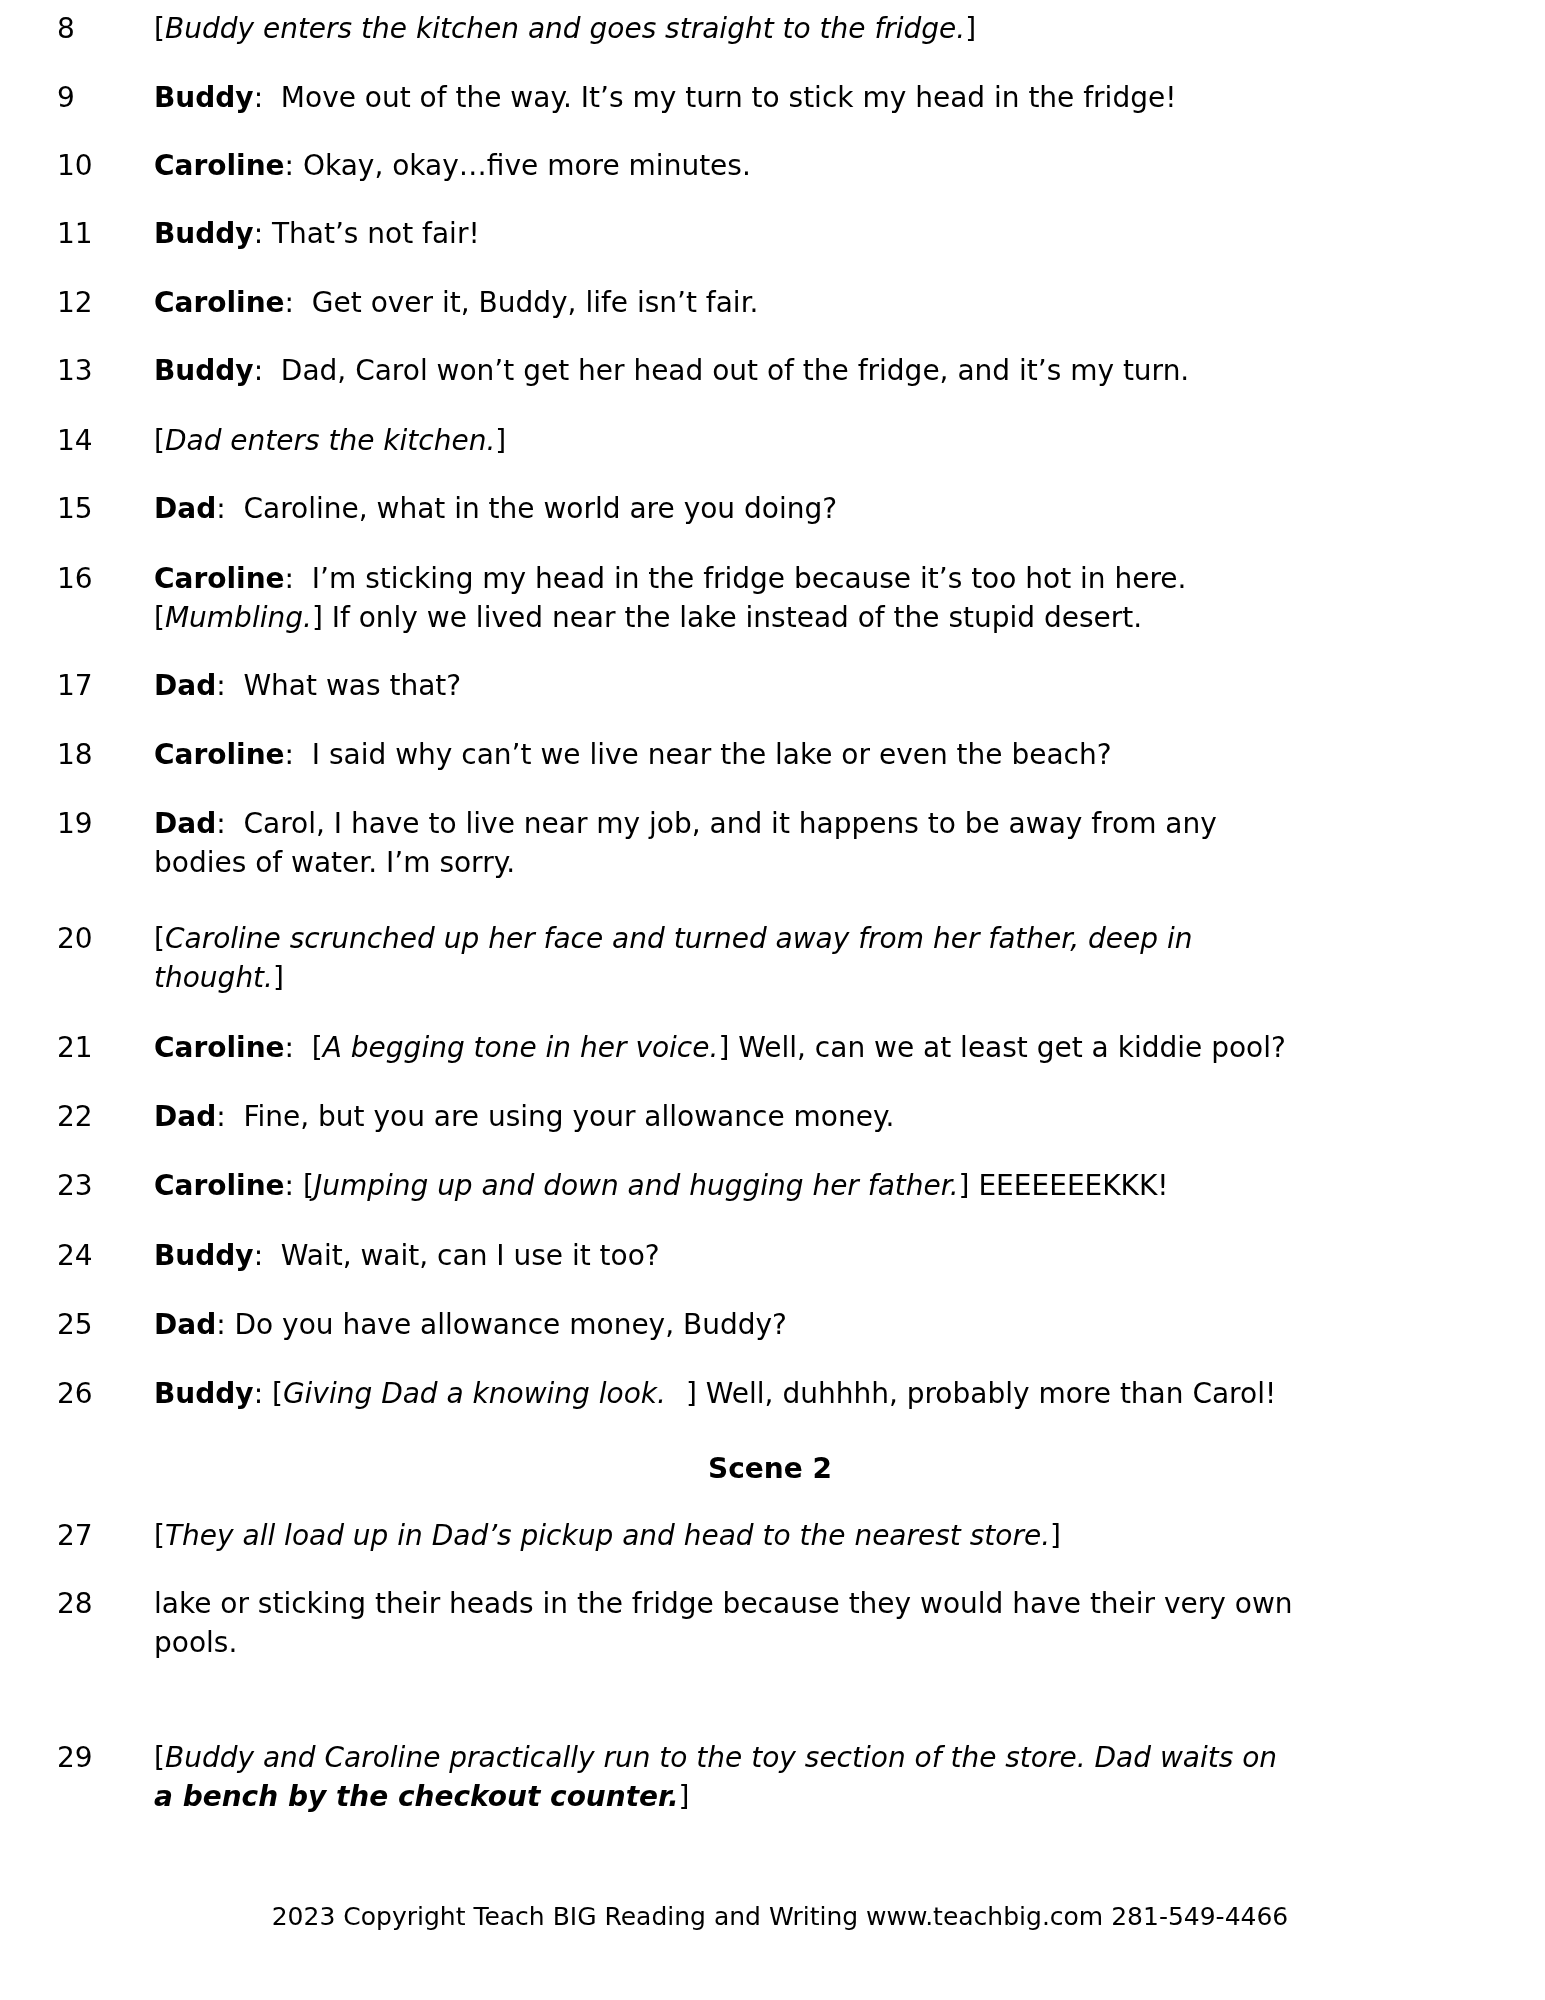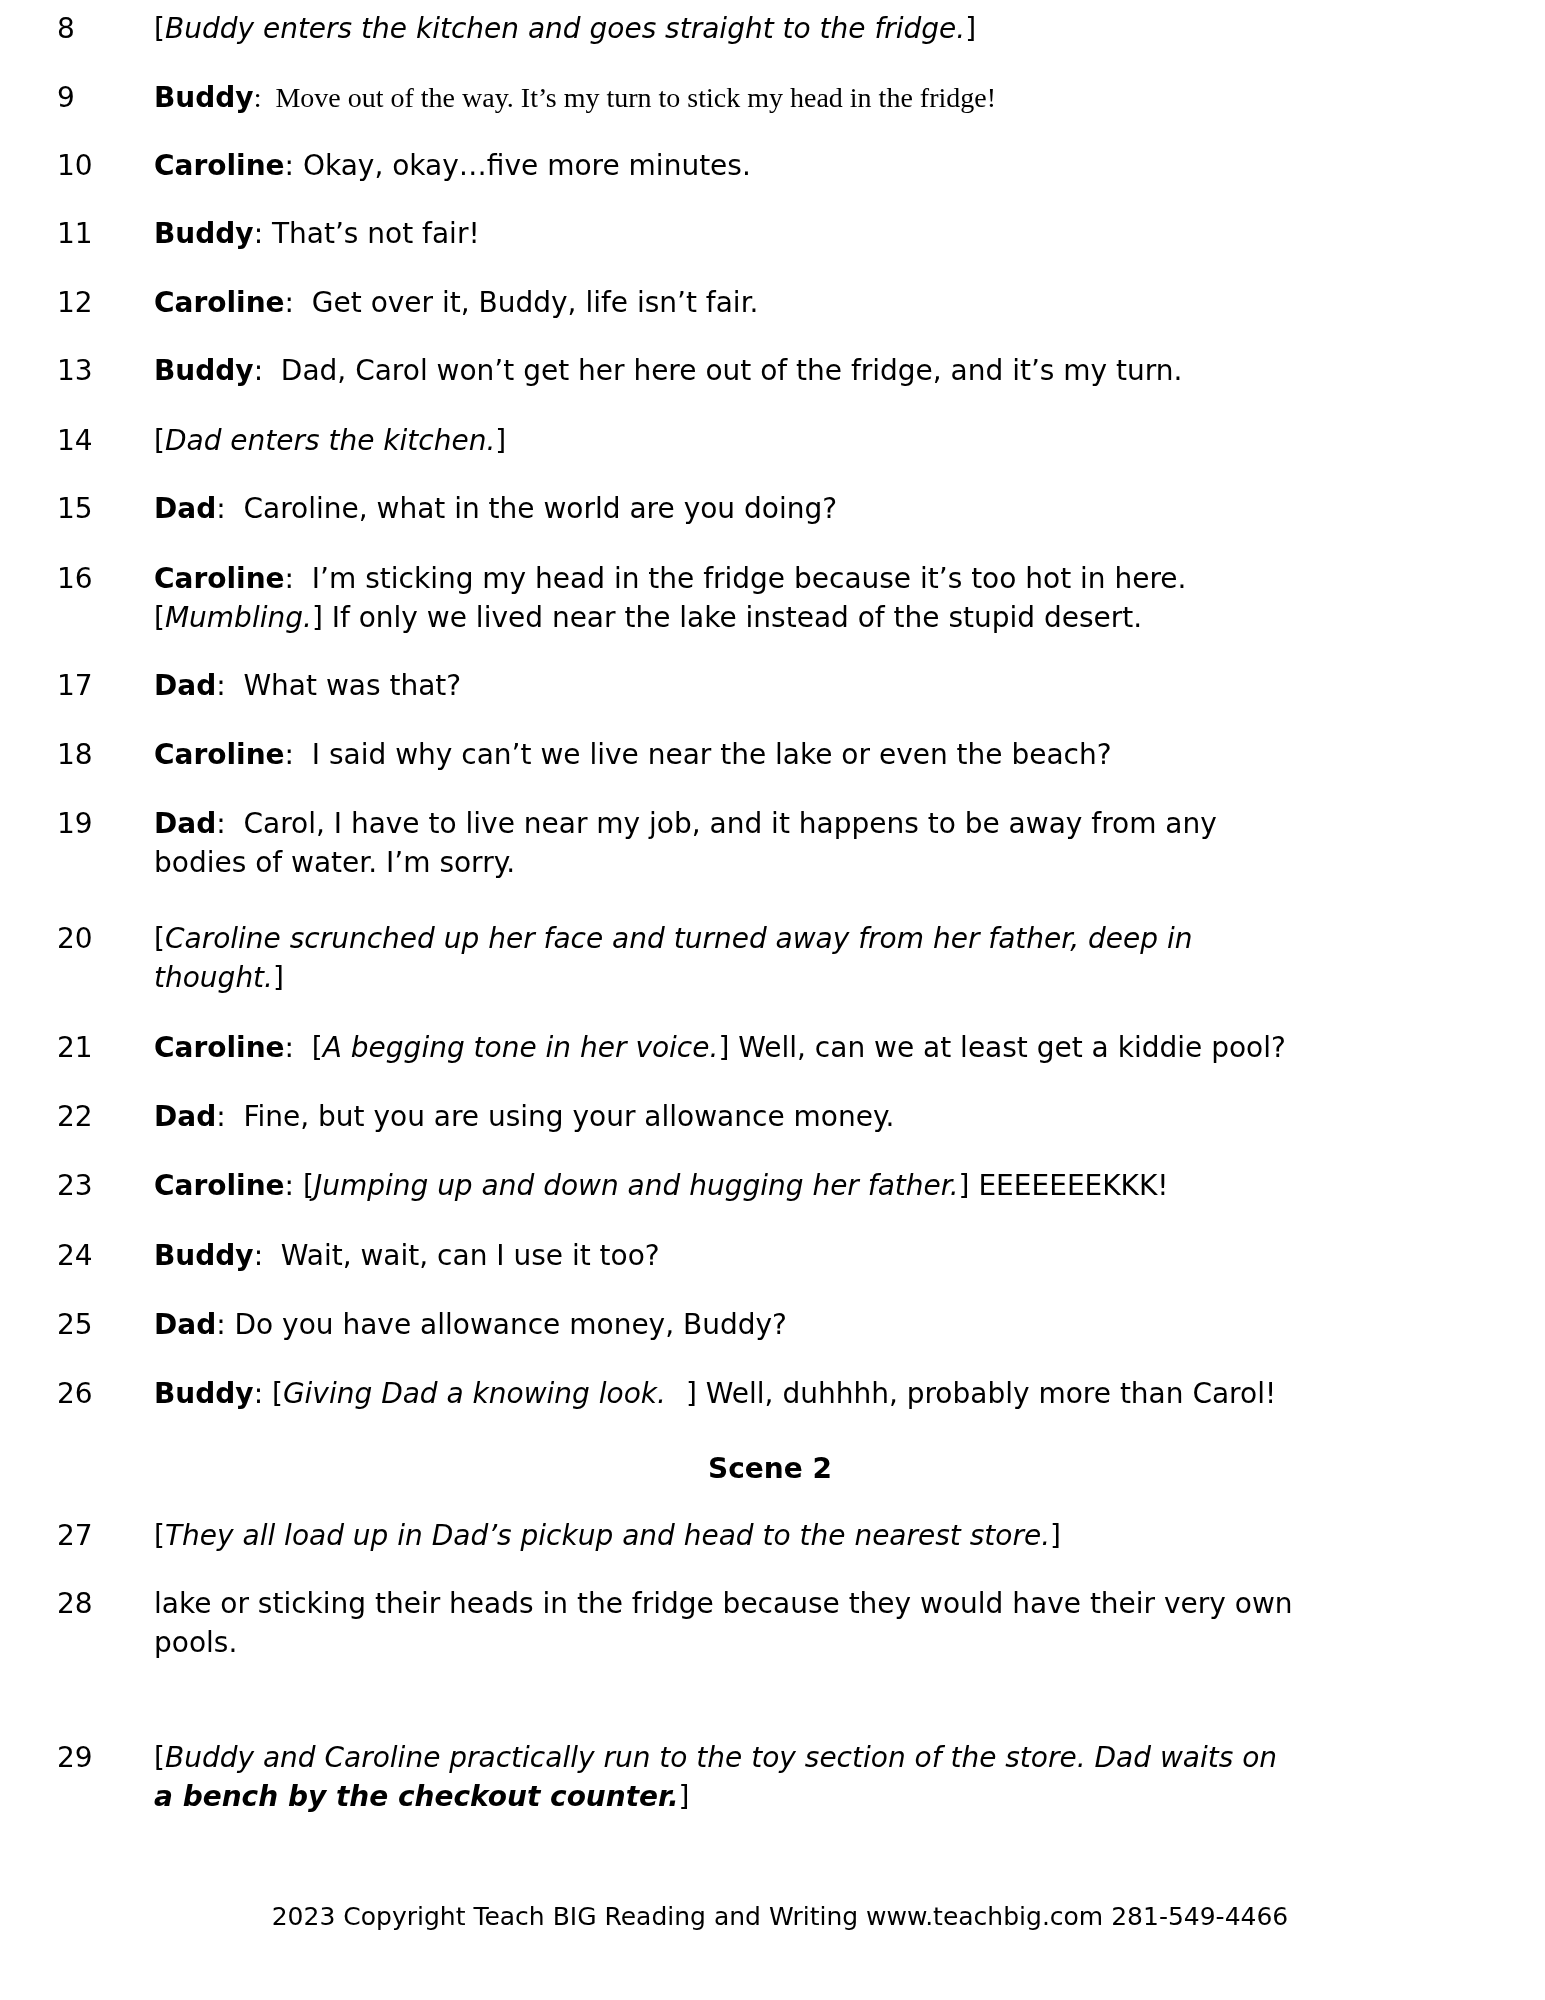--- a/index.html
+++ b/index.html
@@ -78,21 +78,21 @@
   <div id="lines-container">
       <div class="script-line" style="top: 9px;">
         <span class="line-number">8</span>
         <div class="line-text">
           <span class="row"><span class="seg-normal" style="white-space: pre;">[</span><span class="seg-direction" style="white-space: pre;">Buddy enters the kitchen and goes straight to the fridge.</span><span class="seg-normal" style="white-space: pre;">]</span></span>
         </div>
       </div>
       <div class="script-line" style="top: 78px;">
         <span class="line-number">9</span>
         <div class="line-text">
-          <span class="row"><span class="seg-speaker" style="white-space: pre;">Buddy</span><span class="seg-normal" style="white-space: pre; font-family: Liberation Serif, serif;">:  Move out of the way. It’s my turn to stick my head in the fridge!</span></span>
+          <span class="row"><span class="seg-speaker" style="white-space: pre;">Buddy</span><span class="seg-normal" style="white-space: pre;">:  Move out of the way. It’s my turn to stick my head in the fridge!</span></span>
         </div>
       </div>
       <div class="script-line" style="top: 146px;">
         <span class="line-number">10</span>
         <div class="line-text">
           <span class="row"><span class="seg-speaker" style="white-space: pre;">Caroline</span><span class="seg-normal" style="white-space: pre;">: Okay, okay…five more minutes.</span></span>
         </div>
       </div>
       <div class="script-line" style="top: 214px;">
         <span class="line-number">11</span>
@@ -102,21 +102,21 @@
       </div>
       <div class="script-line" style="top: 283px;">
         <span class="line-number">12</span>
         <div class="line-text">
           <span class="row"><span class="seg-speaker" style="white-space: pre;">Caroline</span><span class="seg-normal" style="white-space: pre;">:  Get over it, Buddy, life isn’t fair.</span></span>
         </div>
       </div>
       <div class="script-line" style="top: 351px;">
         <span class="line-number">13</span>
         <div class="line-text">
-          <span class="row"><span class="seg-speaker" style="white-space: pre;">Buddy</span><span class="seg-normal" style="white-space: pre;">:  Dad, Carol won’t get her here out of the fridge, and it’s my turn.</span></span>
+          <span class="row"><span class="seg-speaker" style="white-space: pre;">Buddy</span><span class="seg-normal" style="white-space: pre;">:  Dad, Carol won’t get her head out of the fridge, and it’s my turn.</span></span>
         </div>
       </div>
       <div class="script-line" style="top: 421px;">
         <span class="line-number">14</span>
         <div class="line-text">
           <span class="row"><span class="seg-normal" style="white-space: pre;">[</span><span class="seg-direction" style="white-space: pre;">Dad enters the kitchen.</span><span class="seg-normal" style="white-space: pre;">]</span></span>
         </div>
       </div>
       <div class="script-line" style="top: 489px;">
         <span class="line-number">15</span>

